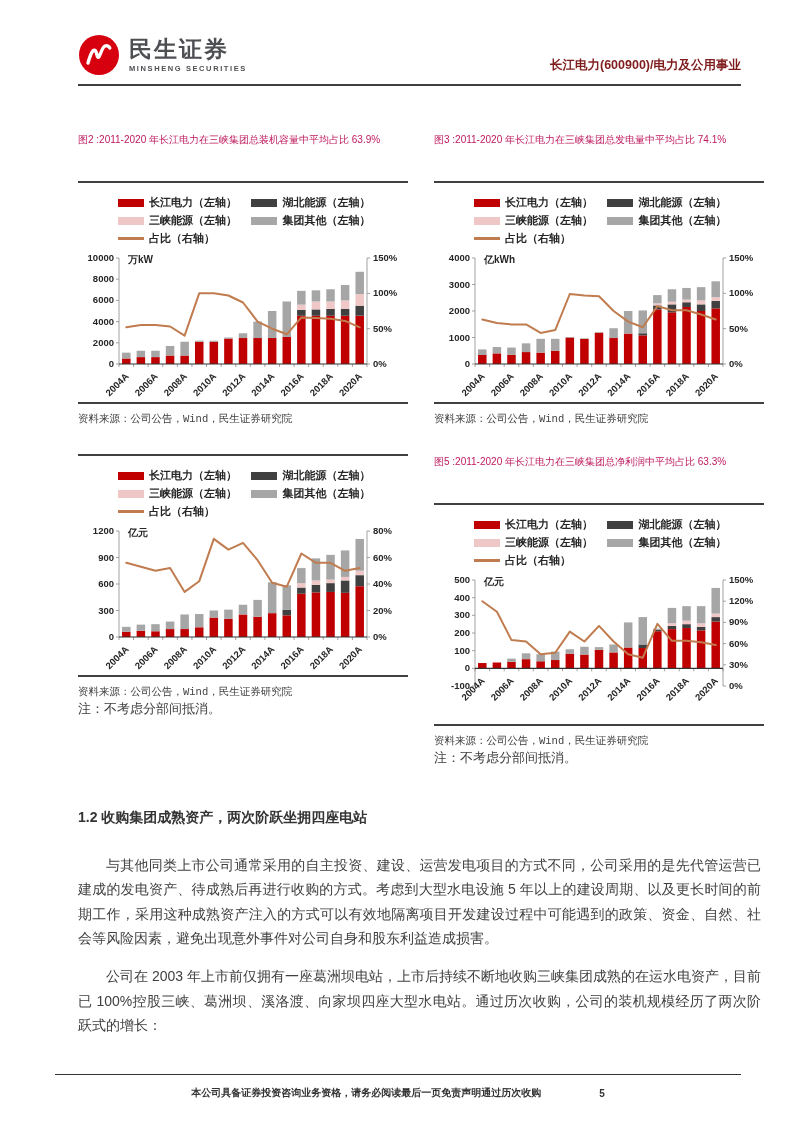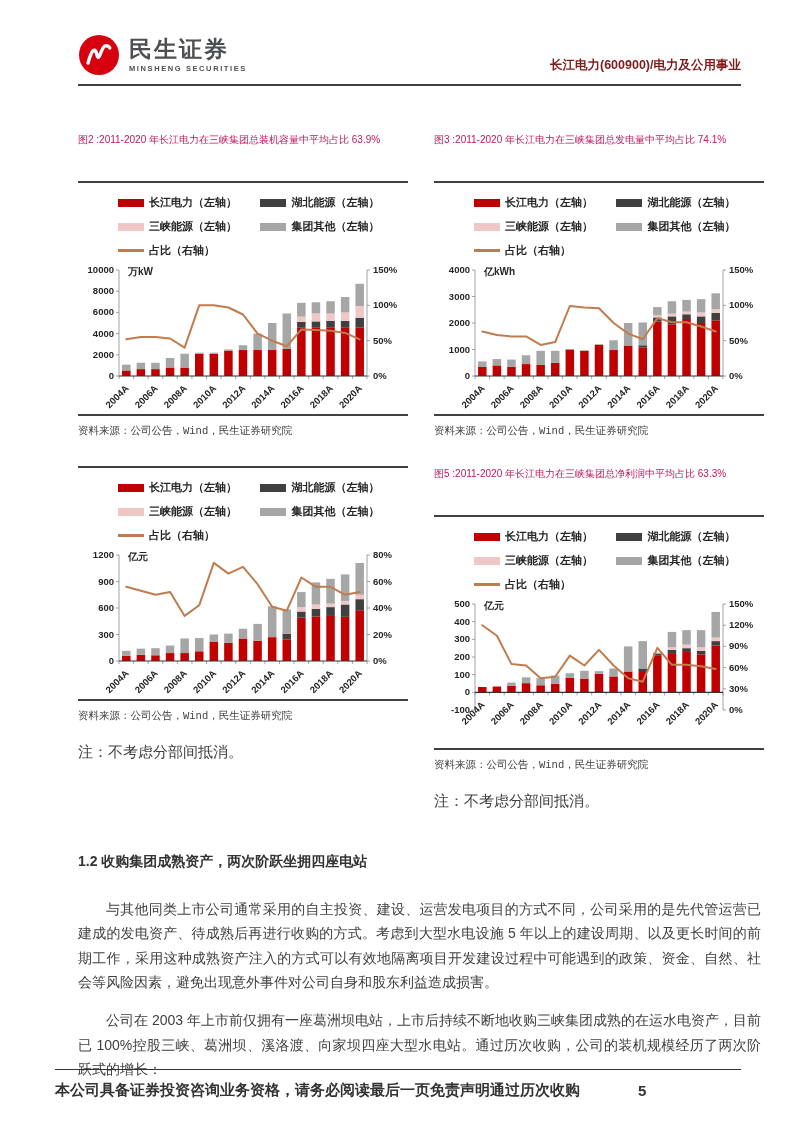--- a/index.html
+++ b/index.html
@@ -14,39 +14,39 @@
   .brand-cn{font-size:23px;font-weight:700;color:#4d4f52;letter-spacing:2px;}
   .brand-en{font-size:7.5px;color:#4d4f52;letter-spacing:1.6px;margin-top:4px;font-weight:700;}
   .doc-title{font-size:12.5px;font-weight:700;color:#7f1d1d;padding-bottom:2px;}
   .hdr-rule{border-bottom:2.5px solid #3f3f3f;margin-top:8px;}
 
   
   .charts-grid{display:grid;grid-template-columns:330px 330px;column-gap:26px;row-gap:26px;margin-top:44px;}
   .fig{width:330px;}
   .fig-title{font-size:10px;font-weight:400;color:#be185d;line-height:1.95;min-height:49px;}
   .fig-underline{border-bottom:2px solid #404040;margin-top:2px;}
-  .legend{display:grid;grid-template-columns:46% 54%;padding-left:40px;margin:12px 0 0;row-gap:3px;gap:9px;}
+  .legend{display:grid;grid-template-columns:46% 54%;padding-left:40px;margin:12px 0 0;row-gap:3px;}
   .legend-item{display:flex;align-items:center;gap:5px;font-size:11px;font-weight:700;color:#262626;white-space:nowrap;}
   .sw{width:26px;height:8px;flex:0 0 26px;}
   .sw.line{height:2.5px;}
   .plot{margin-top:2px;}
   .plot svg{display:block;}
   .fig-srcline{border-top:2px solid #404040;margin-top:2px;}
   .fig-source{font-size:10.5px;color:#404040;margin-top:8px;font-family:Liberation Mono, monospace;}
-  .fig-note{font-size:15px;color:#404040;margin-top:20px;}
+  .fig-note{font-size:13px;color:#404040;margin-top:1px;}
 
   
   .section-heading{font-size:14px;font-weight:700;color:#333333;margin:42px 0 26px;}
   .body-p{font-size:14px;color:#404040;line-height:1.74;text-align:justify;text-indent:2em;margin:0 0 14px;width:683px;}
 
   
   .pfooter{position:absolute;left:55px;right:52px;bottom:22px;}
   .footer-rule{border-top:1.5px solid #333333;}
-  .footer-row{display:flex;justify-content:flex-start;align-items:center;padding-top:11px;
-              font-size:15px;font-weight:700;color:#333333;}
+  .footer-row{display:flex;justify-content:center;align-items:center;padding-top:11px;
+              font-size:10px;font-weight:700;color:#333333;}
   .footer-right{display:flex;align-items:center;gap:58px;}
 </style>
 </head>
 <body>
 
 <div class="page">
   <div class="content">
 
     <div class="hdr">
       <div class="brand">

